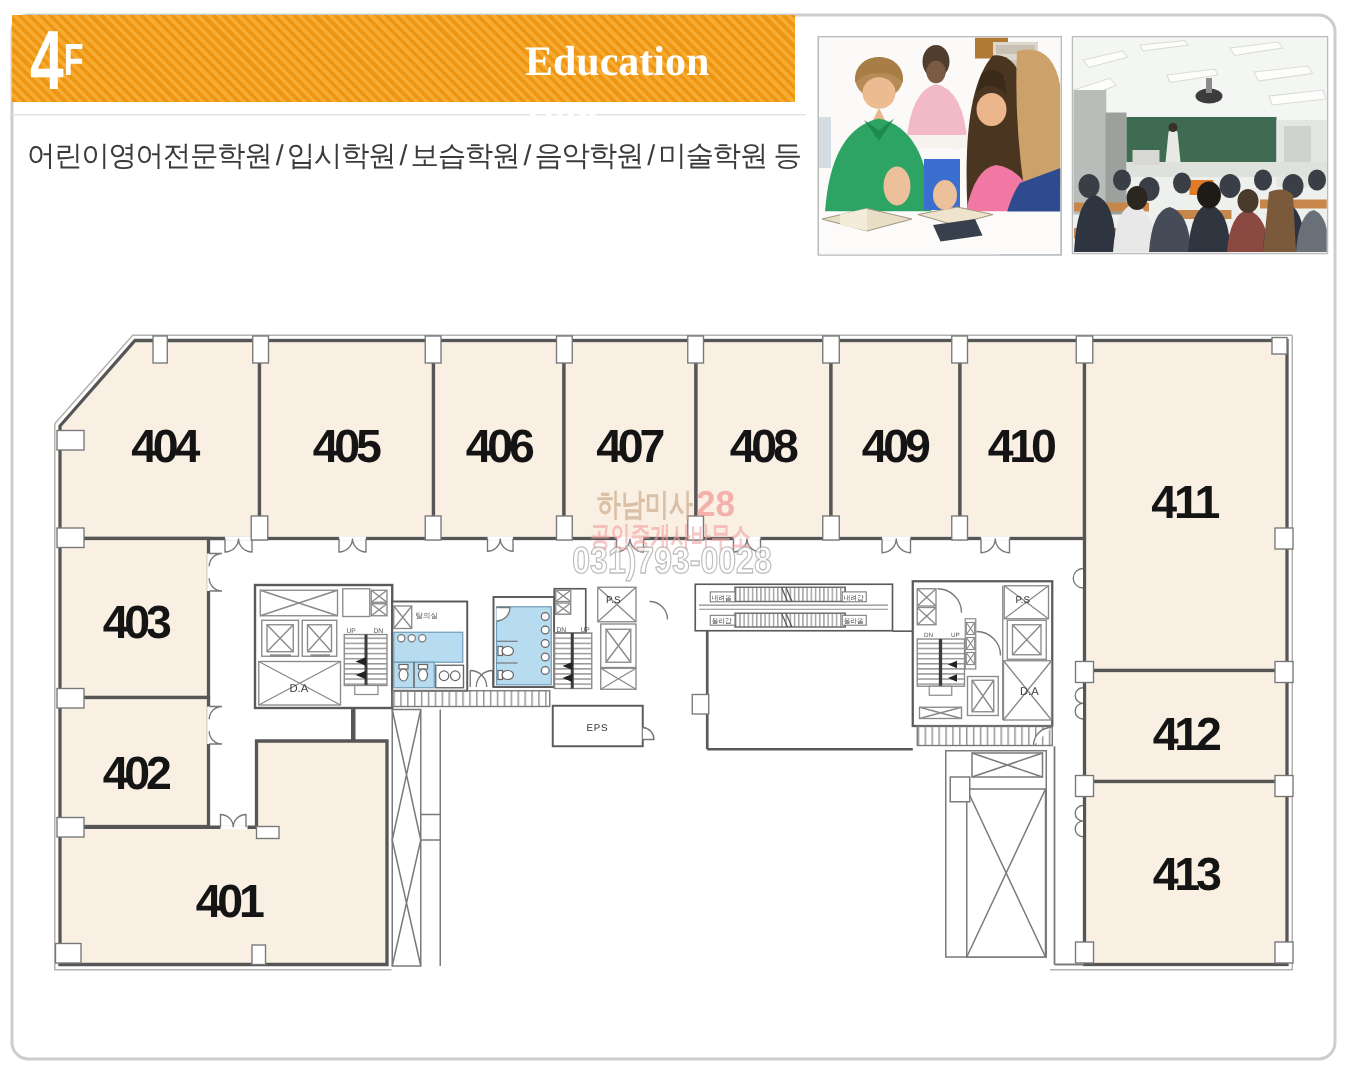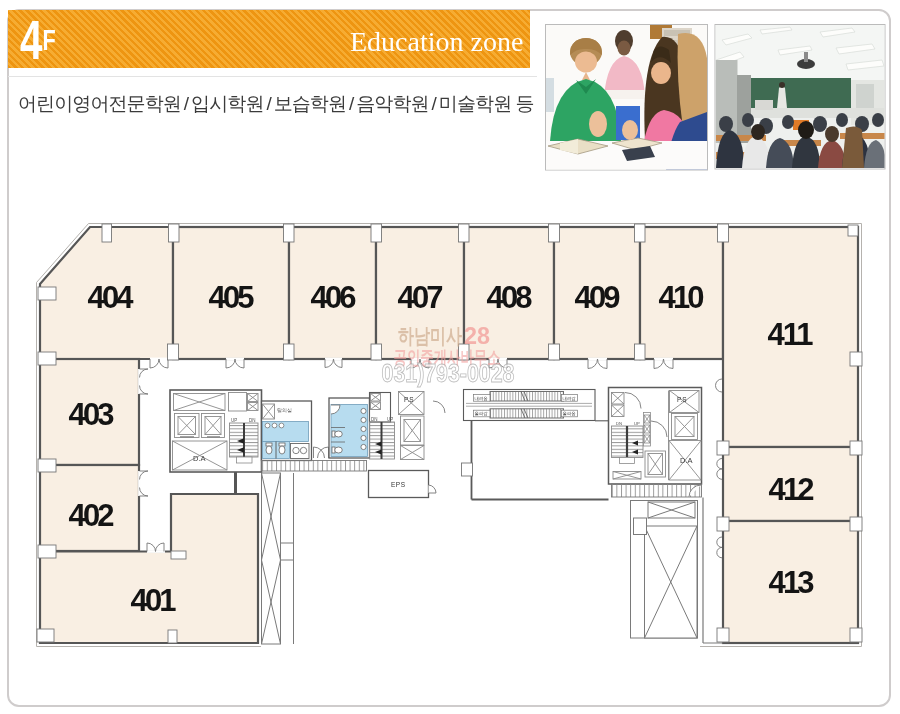--- a/index.html
+++ b/index.html
@@ -23,21 +23,21 @@
 <body>
 <div id="page">
 
   <div id="pageborder"></div>
 
   <div id="banner"></div>
   <div id="subline"></div>
 
   <div id="f4"><span class="big">4</span><span class="sm" style="position:relative;top:-9px;">F</span></div>
 
-  <div id="edu" style="left:350px;width:180px;">Education zone</div>
+  <div id="edu" style="left:350px;width:180px;font-weight:bold;">Education zone</div>
 
   <div id="krline">어린이영어전문학원 / 입시학원 / 보습학원 / 음악학원 / 미술학원 등</div>
 
   <svg id="plan" width="900" height="714" viewBox="0 0 900 714" style="position:absolute;left:0;top:0;" fill="none">
     <defs>
       <pattern id="hv" width="4.6" height="8" patternUnits="userSpaceOnUse">
         <path d="M0.5,0 V8" stroke="#8d8d8d" stroke-width="0.9"></path>
       </pattern>
       <pattern id="hv2" width="2.8" height="8" patternUnits="userSpaceOnUse">
         <path d="M0.5,0 V8" stroke="#8d8d8d" stroke-width="0.8"></path>

